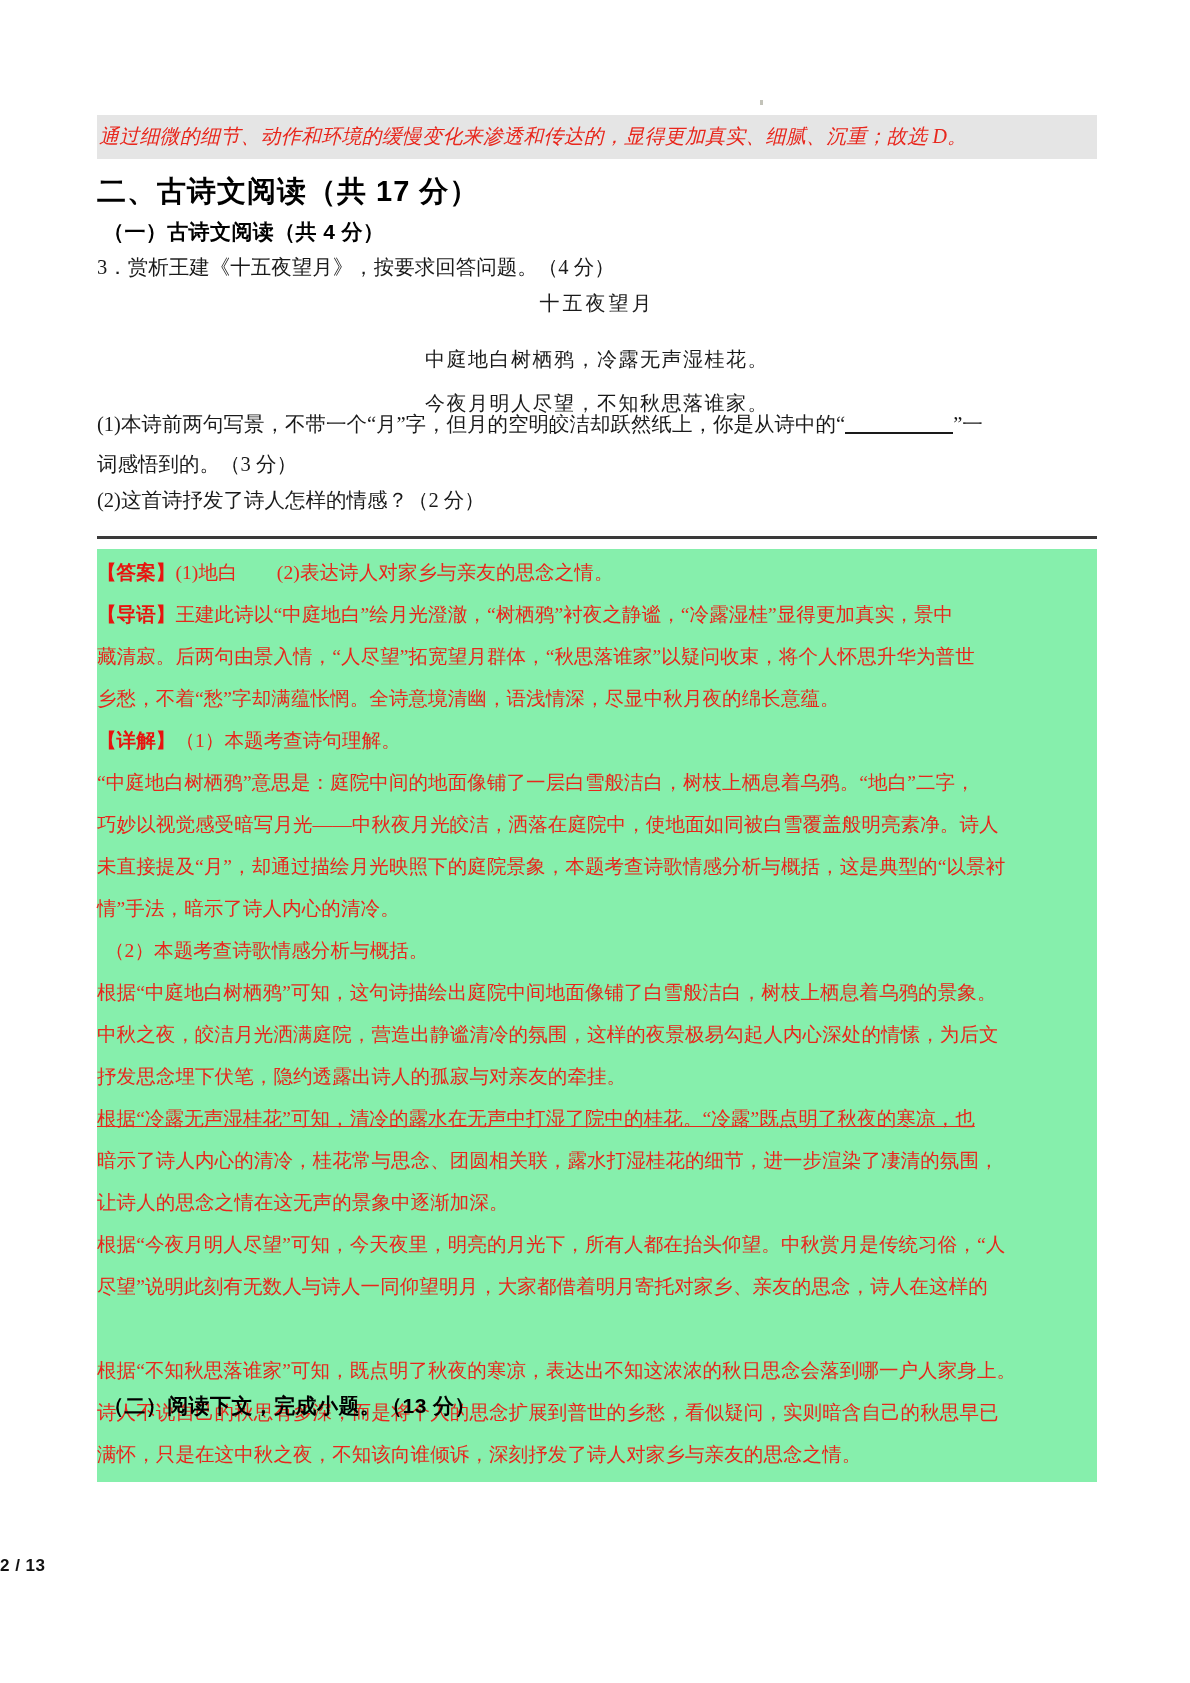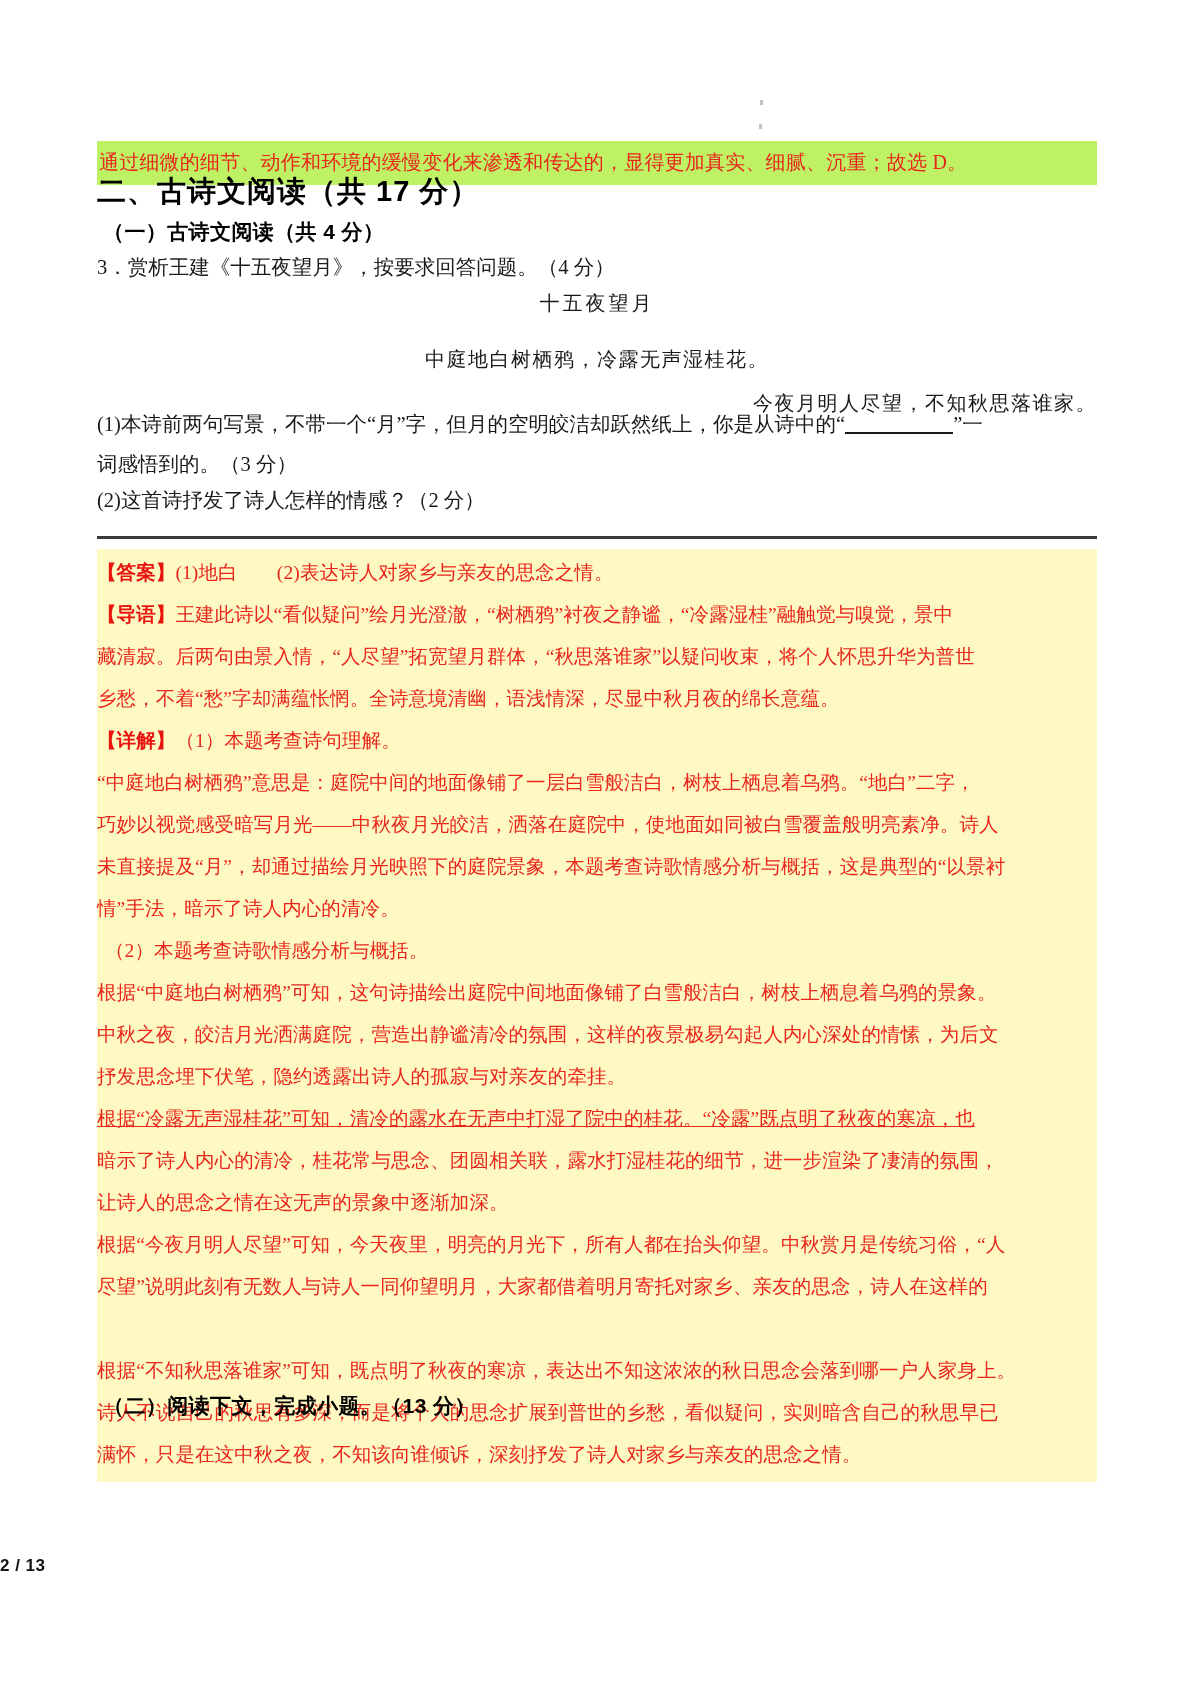--- a/index.html
+++ b/index.html
@@ -41,24 +41,25 @@
     background: #b9b9ad;
     opacity: .85;
   }
   .artifact.a1 { left: 760px; top: 100px; }
   .artifact.a2 { left: 759px; top: 124px; }
 
   
   .top-band {
     position: absolute;
     left: 97px;
-    top: 141px;
+    top: 115px;
     width: 1000px;
     height: 44px;
-    background: #bef264;
+    background: #e5e5e5;
+    font-style: italic;
   }
   .top-band .txt {
     position: absolute;
     left: 2px;
     top: 8px;
     font-family: "Liberation Serif", "DejaVu Serif", serif;
     font-size: 20px;
     color: #e8261c;
     letter-spacing: 0.2px;
     white-space: nowrap;
@@ -118,21 +119,21 @@
     left: 0;
     width: 1000px;
     text-align: center;
     font-family: Liberation Mono, monospace;
     font-size: 20px;
     color: #1a1a1a;
     letter-spacing: 1.5px;
     margin-top: 16px;
   }
   .poem-line.l1 { top: 330px; }
-  .poem-line.l2 { top: 374px; text-align: right; }
+  .poem-line.l2 { top: 374px; }
 
   
   .subq {
     position: absolute;
     left: 97px;
     font-size: 20.5px;
     color: #1a1a1a;
     white-space: nowrap;
   }
   .subq.q1a { top: 410px; }
@@ -156,21 +157,21 @@
     background: #3a3a3a;
   }
 
   
   .ans-band {
     position: absolute;
     left: 97px;
     top: 549px;
     width: 1000px;
     height: 840px;
-    background: #fef9c3;
+    background: #86efac;
   }
 
   .ans-line {
     position: absolute;
     left: 0;
     font-family: "Liberation Serif", "DejaVu Serif", serif;
     font-size: 19.5px;
     color: #e8261c;
     white-space: nowrap;
     letter-spacing: 0.1px;
@@ -228,21 +229,21 @@
 
   <div class="hr"></div>
 
   <div class="ans-band" style="height: 933px;">
 
     <div class="ans-line" style="top:10px;">
       <span class="tag">【答案】</span><span>(1)地白　　(2)表达诗人对家乡与亲友的思念之情。</span>
     </div>
 
     <div class="ans-line" style="top:52px;">
-      <span class="tag">【导语】</span><span>王建此诗以“看似疑问”绘月光澄澈，“树栖鸦”衬夜之静谧，“冷露湿桂”融触觉与嗅觉，景中</span>
+      <span class="tag">【导语】</span><span>王建此诗以“中庭地白”绘月光澄澈，“树栖鸦”衬夜之静谧，“冷露湿桂”显得更加真实，景中</span>
     </div>
     <div class="ans-line" style="top:94px;">藏清寂。后两句由景入情，“人尽望”拓宽望月群体，“秋思落谁家”以疑问收束，将个人怀思升华为普世</div>
     <div class="ans-line" style="top:136px;">乡愁，不着“愁”字却满蕴怅惘。全诗意境清幽，语浅情深，尽显中秋月夜的绵长意蕴。</div>
 
     <div class="ans-line" style="top:178px;">
       <span class="tag">【详解】</span><span>（1）本题考查诗句理解。</span>
     </div>
 
     <div class="ans-line" style="top:220px;">“中庭地白树栖鸦”意思是：庭院中间的地面像铺了一层白雪般洁白，树枝上栖息着乌鸦。“地白”二字，</div>
     <div class="ans-line" style="top:262px;">巧妙以视觉感受暗写月光——中秋夜月光皎洁，洒落在庭院中，使地面如同被白雪覆盖般明亮素净。诗人</div>

